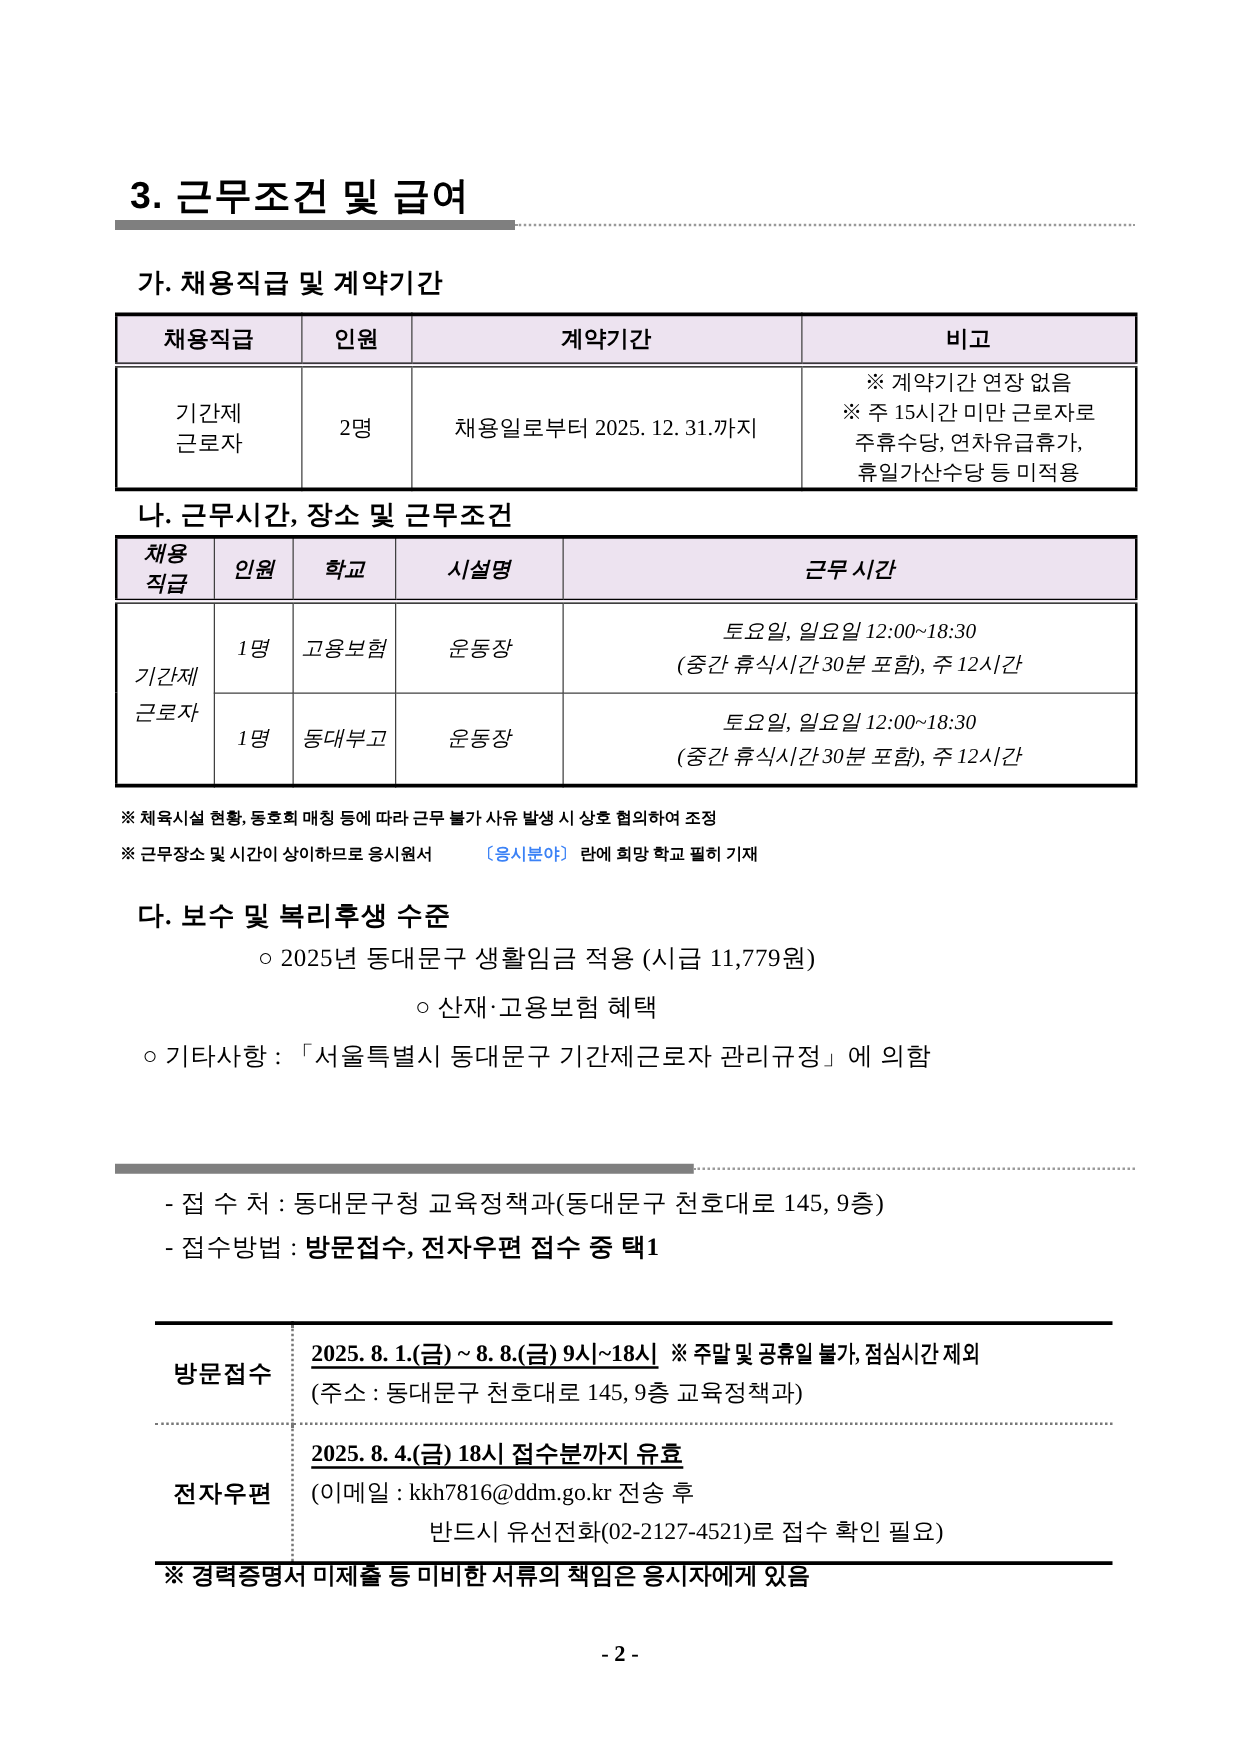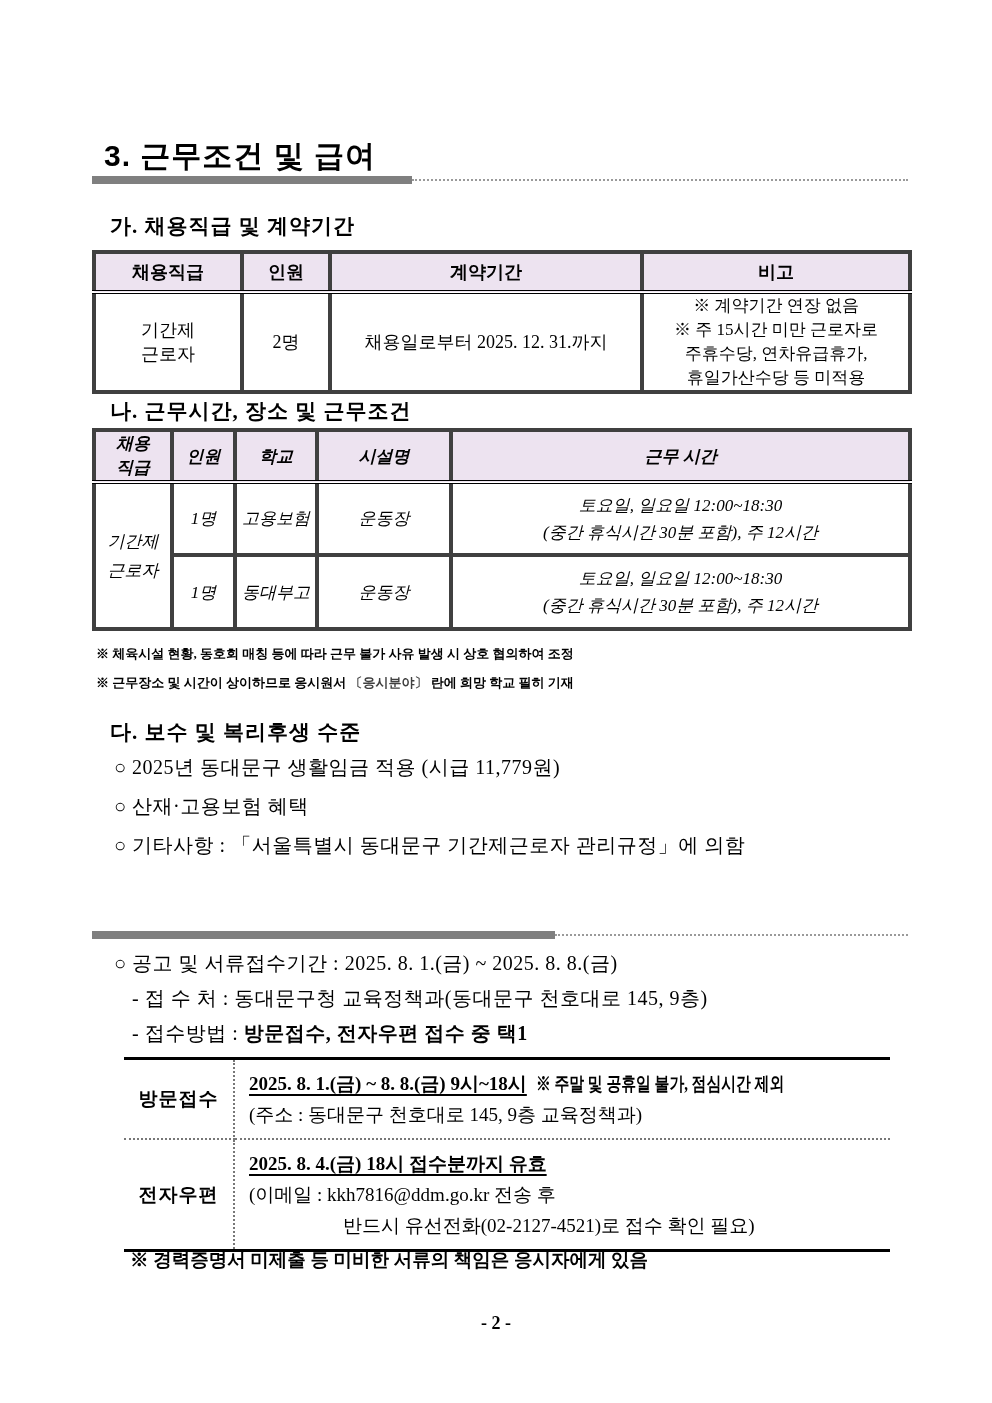--- a/index.html
+++ b/index.html
@@ -29,34 +29,34 @@
 
   
   table.grid {
     position:absolute; left:92px;
     border-collapse:collapse; table-layout:fixed;
     border-top:3px solid #000; border-bottom:3px solid #000;
     border-left:2px solid #000; border-right:2px solid #000;
     font-size:18px;
   }
   table.grid th, table.grid td {
-    border:4px solid #404040; text-align:center; vertical-align:middle;
+    border:1px solid #404040; text-align:center; vertical-align:middle;
     white-space:pre-line;
   }
   table.grid thead th {
     background:#ede3f0; font-weight:bold;
     border-bottom:4px double #000;
   }
   .small-lines { font-size:17px; line-height:24px; }
 
   
   .star-notes { position:absolute; left:96px; font-weight:bold; font-size:13px; line-height:29px; }
-  .blue { color:#404040; }
-
-  .circle-items { position:absolute; left:114px; font-size:20px; line-height:39px; letter-spacing:0.5px; }
+  .blue { color:#3b82f6;margin-left:33px; }
+
+  .circle-items { position:absolute; left:114px; font-size:20px; line-height:39px; letter-spacing:0.5px;text-align:center; }
 
   
   .s4-lines { position:absolute; left:114px; font-size:20px; line-height:35px; letter-spacing:0.5px; }
   .s4-lines .indent { padding-left:18px; }
   .bold { font-weight:bold; }
 
   
   table.sched {
     position:absolute; left:124px; top:1057px; width:766px;
     border-collapse:collapse; table-layout:fixed;
@@ -180,21 +180,20 @@
     <div>○ 산재·고용보험 혜택</div>
     <div>○ 기타사항 : 「서울특별시 동대문구 기간제근로자 관리규정」에 의함</div>
   </div>
 
   <div class="rule" style="top:930px;">
     <div class="bar" style="width:463px;"></div>
     <div class="dots"></div>
   </div>
 
   <div class="s4-lines" style="top:946px;">
-    <div>○ 공고 및 서류접수기간 : 2025. 8. 1.(금) ~ 2025. 8. 8.(금)</div>
     <div class="indent">- 접 수 처 : 동대문구청 교육정책과(동대문구 천호대로 145, 9층)</div>
     <div class="indent"><span>- 접수방법 : </span><span class="bold">방문접수, 전자우편 접수 중 택1</span></div>
   </div>
 
   <table class="sched">
     <colgroup>
         <col style="width:110px">
         <col style="width:656px">
       </colgroup>
     <tbody>

